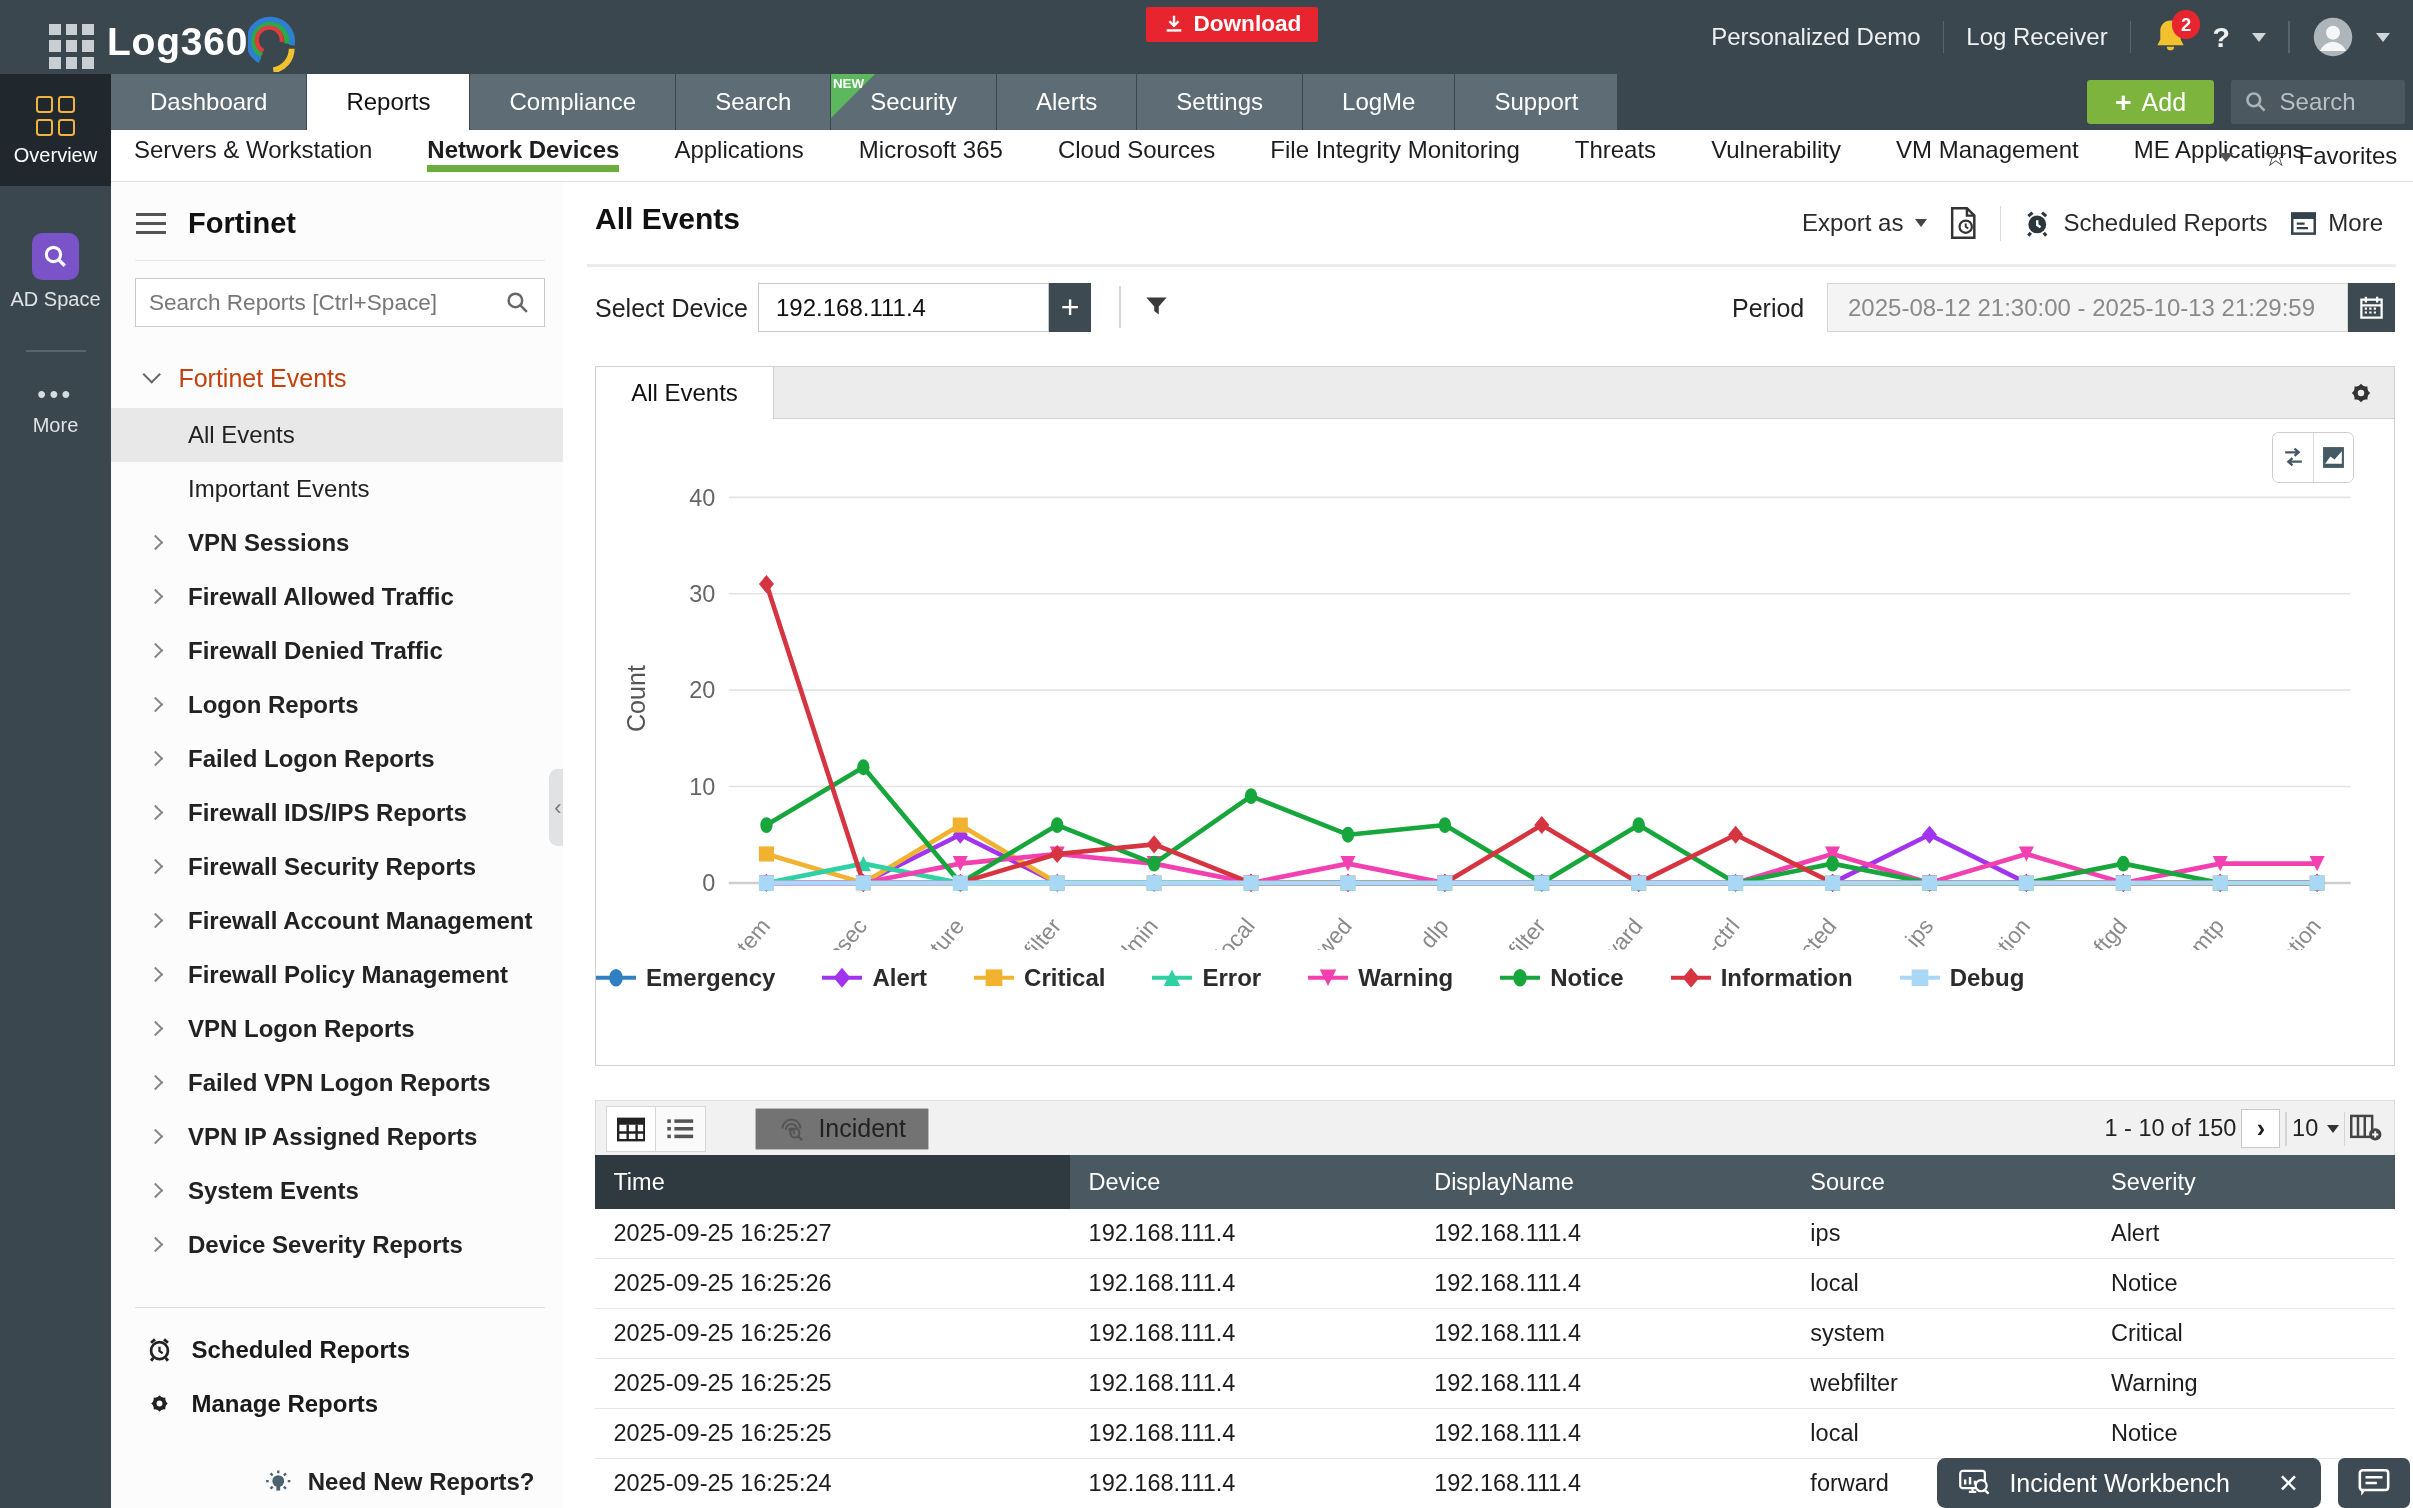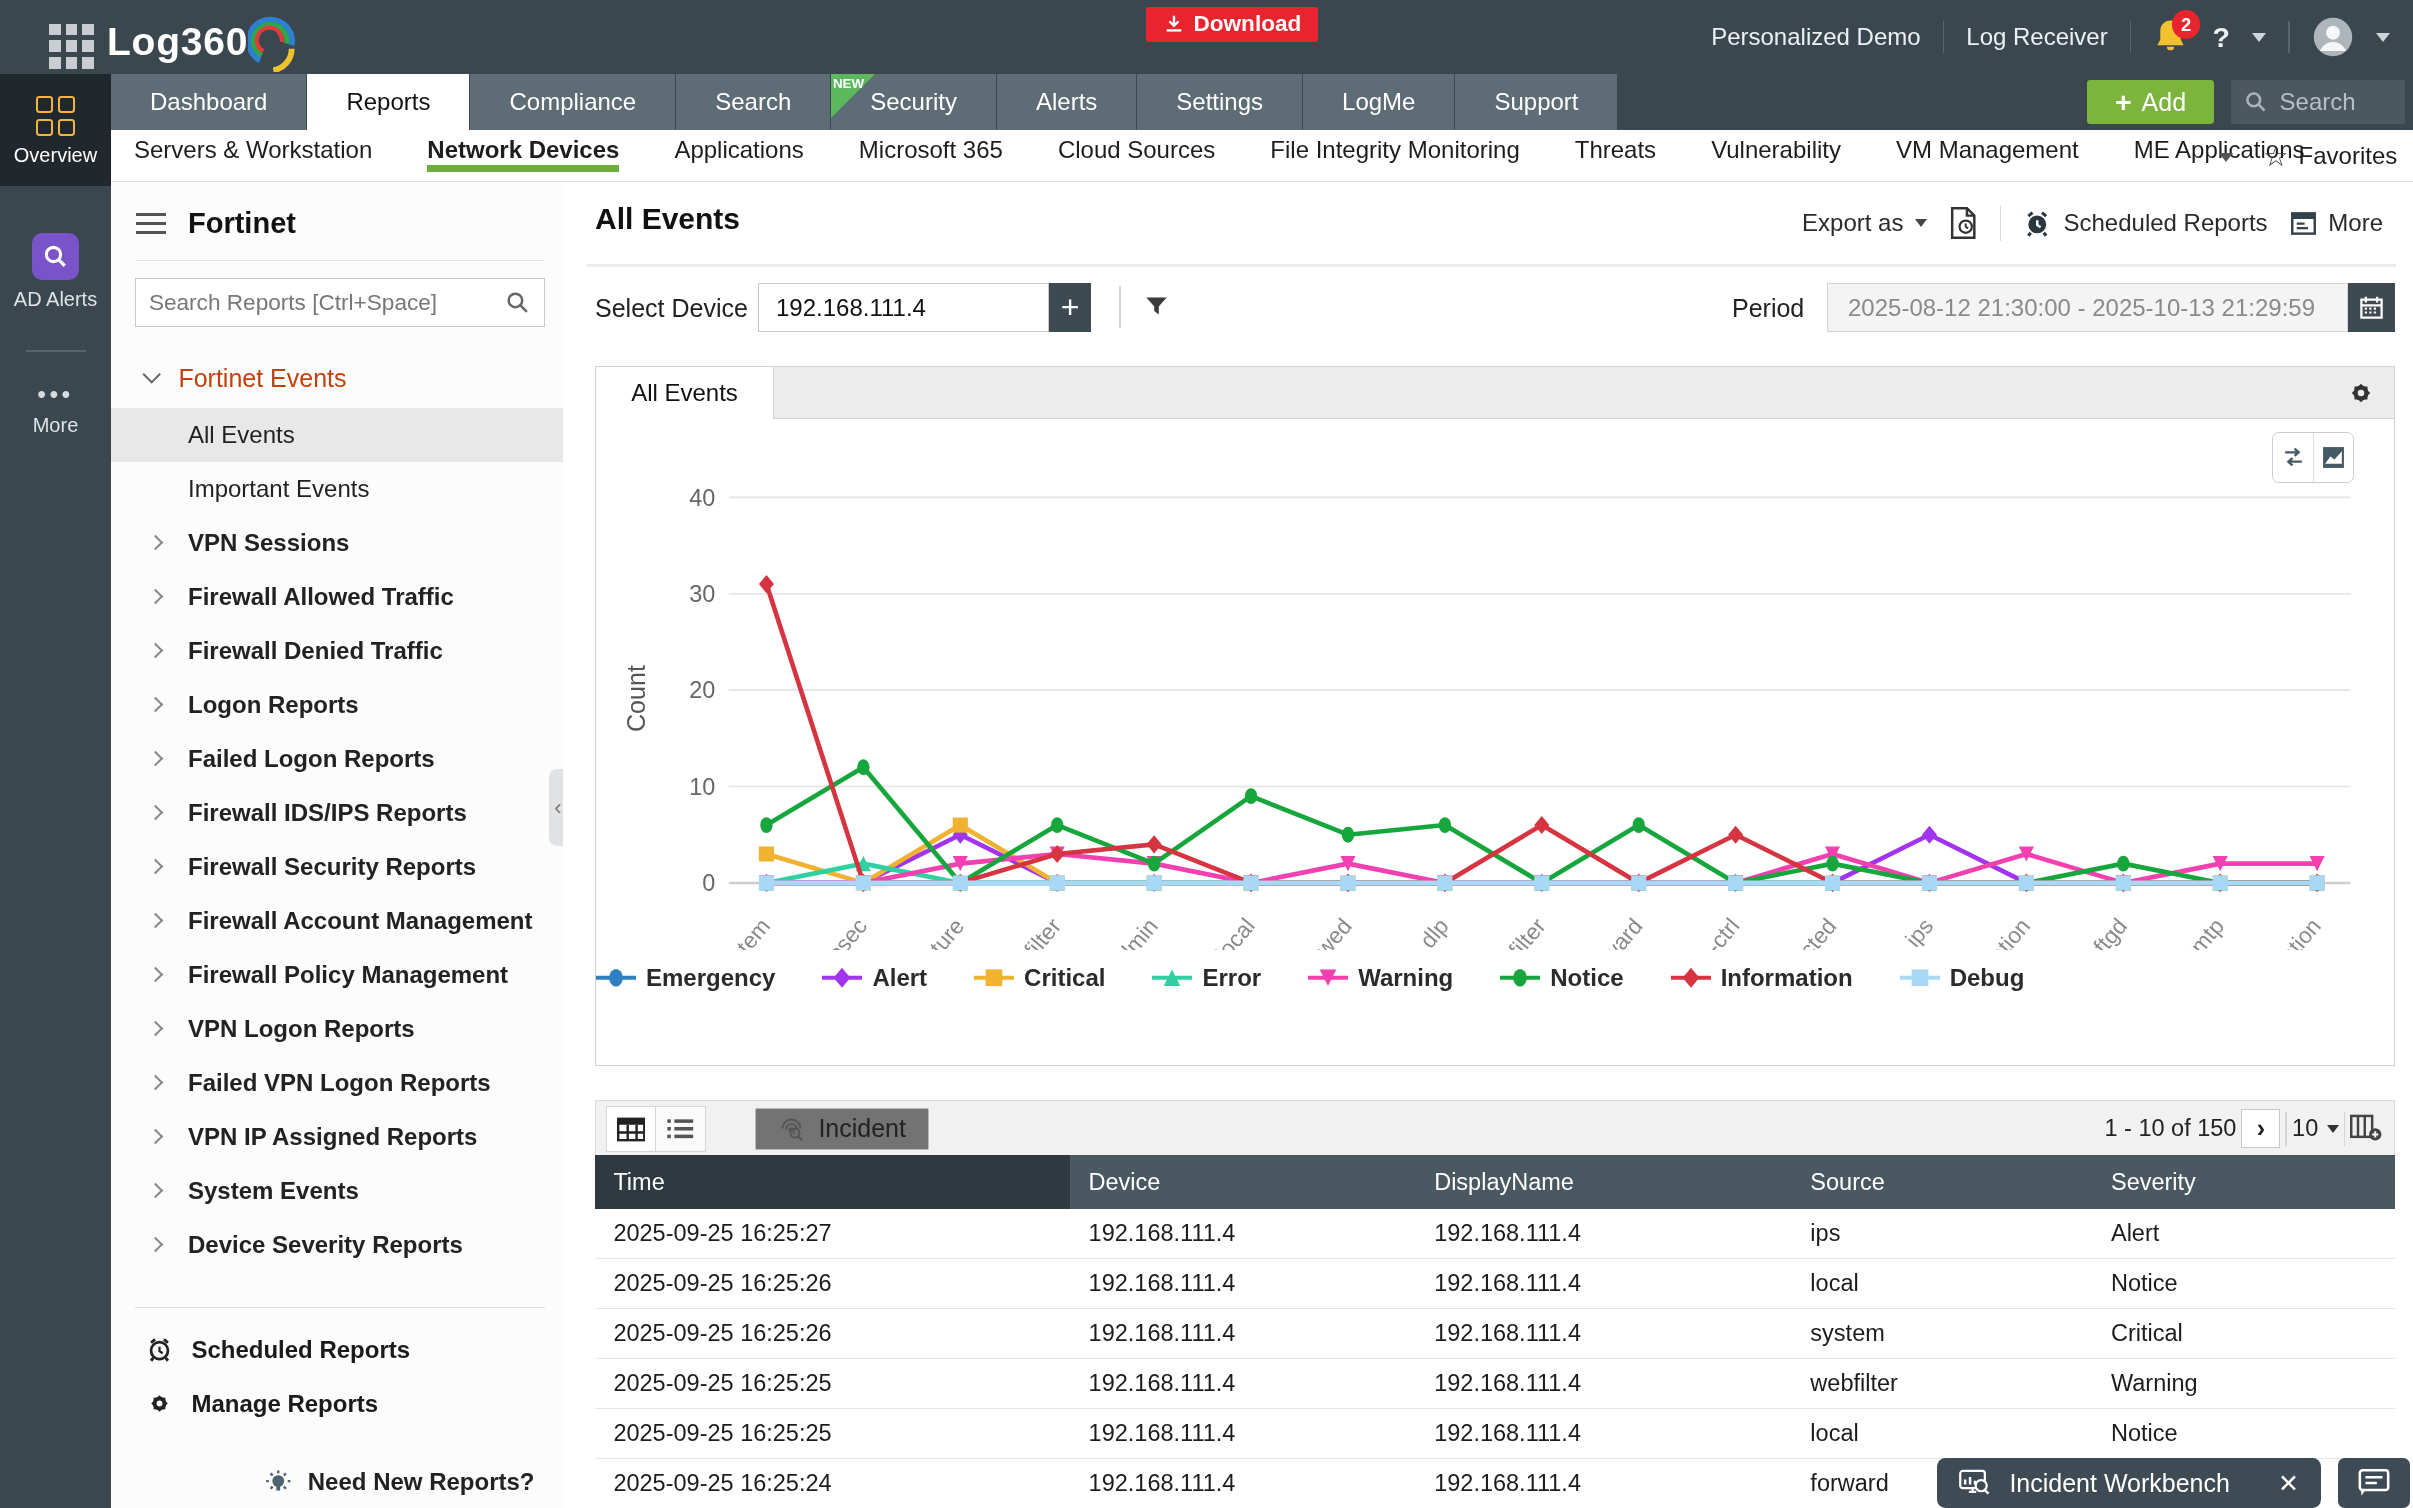--- a/index.html
+++ b/index.html
@@ -334,21 +334,21 @@
       </span>
     <span class="rail-label">Overview</span>
   </div>
   <div class="rail-item rail-ad">
     <span class="ad-icon">
       <svg width="28.5" height="28.5" viewBox="0 0 24 24">
         <circle cx="10.5" cy="10.5" r="6" fill="none" stroke="#fff" stroke-width="2.6"></circle>
         <path d="M15 15l5 5" stroke="#fff" stroke-width="2.8"></path>
       </svg>
     </span>
-    <span class="rail-label">AD Alerts</span>
+    <span class="rail-label">AD Space</span>
   </div>
   <div class="rail-div"></div>
   <div class="rail-item rail-more">
     <span class="dots">•••</span>
     <span class="rail-label">More</span>
   </div>
 </div>
 
 <div class="sidebar">
   <div class="sb-header">

